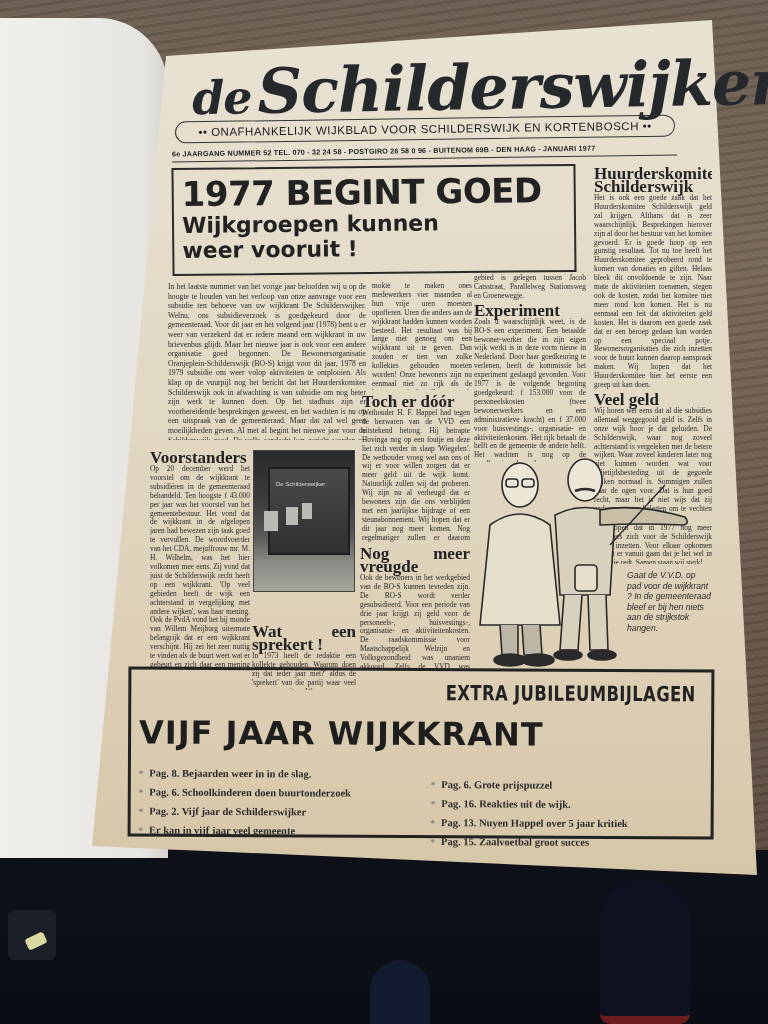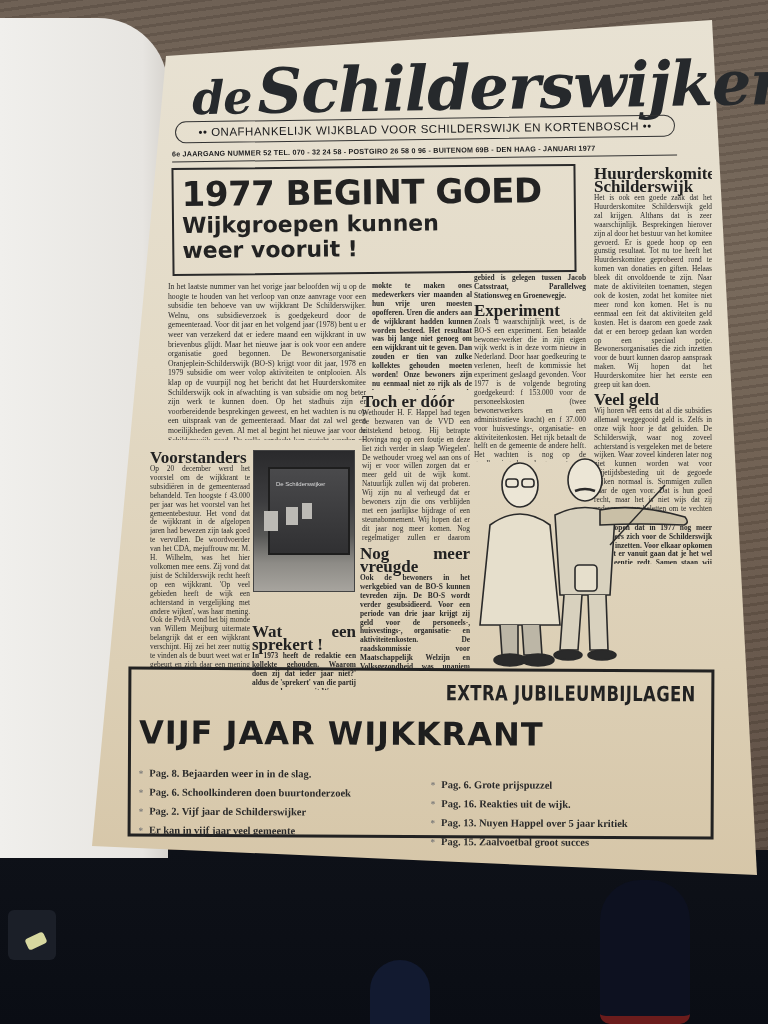--- a/index.html
+++ b/index.html
@@ -80,21 +80,21 @@
     font-family: "DejaVu Sans", sans-serif; font-weight: bold; font-size: 34px;
     letter-spacing: -0.5px; line-height: 38px; color: #222;
   }
   .headline-sub {
     font-family: "DejaVu Sans", sans-serif; font-weight: bold; font-size: 22px;
     line-height: 25px; color: #222;
   }
   .col { position: absolute; font-size: 7.4px; line-height: 8.9px; color: #2a2a2a; text-align: justify; overflow: hidden; }
   .col h3 { font-family: "Liberation Serif", serif; font-weight: bold; font-size: 17px; line-height: 13px; margin: 3px 0 1px; color: #222; }
   .col p { margin-bottom: 1px; }
-  .col .bold { font-weight: bold; }
+  .col .bold { font-weight: normal; }
   .photo {
     position: absolute; left: 253px; top: 450px; width: 102px; height: 142px;
     background: linear-gradient(180deg, #2a2a2c 0%, #3c3c3e 35%, #575755 60%, #8d8b86 80%, #a7a49e 100%);
     border: 1px solid #444;
   }
   .photo .window {
     position: absolute; left: 14px; top: 16px; width: 82px; height: 88px;
     background: linear-gradient(180deg, #4a4a4c, #303032); border: 2px solid #1e1e1e;
   }
   .photo .sign { position: absolute; left: 22px; top: 30px; font-size: 6px; color: #ddd; font-family: "Liberation Sans", sans-serif; }
@@ -222,20 +222,21 @@
       <ellipse cx="108" cy="200" rx="14" ry="5" fill="#2a2a2a"></ellipse>
       <ellipse cx="142" cy="200" rx="14" ry="5" fill="#2a2a2a"></ellipse>
 
       <path d="M140 55 Q175 48 225 62 Q230 68 224 70 Q180 68 140 70 Z" fill="#c9bfa6"></path>
       <line x1="150" y1="90" x2="205" y2="30" stroke-width="1.4"></line>
 
       <rect x="115" y="110" width="22" height="26" rx="4" fill="#e6dfcc"></rect>
     </g>
   </svg>
 
+  <div class="caption">Gaat de V.V.D. op pad voor de wijkkrant ? In de gemeenteraad bleef er bij hen niets aan de strijkstok hangen.</div>
 
   <div class="supplement-box">
     <div class="supp-extra">EXTRA JUBILEUMBIJLAGEN</div>
     <div class="supp-title">VIJF JAAR WIJKKRANT</div>
     <ul class="supp-list" style="left:8px; top:98px;">
       <li><span class="star">*</span><span>Pag. 8. Bejaarden weer in in de slag.</span></li>
       <li><span class="star">*</span><span>Pag. 6.  Schoolkinderen doen buurtonderzoek</span></li>
       <li><span class="star">*</span><span>Pag. 2.  Vijf jaar de Schilderswijker</span></li>
       <li><span class="star">*</span><span>Er kan in vijf jaar veel gemeente</span></li>
     </ul>

